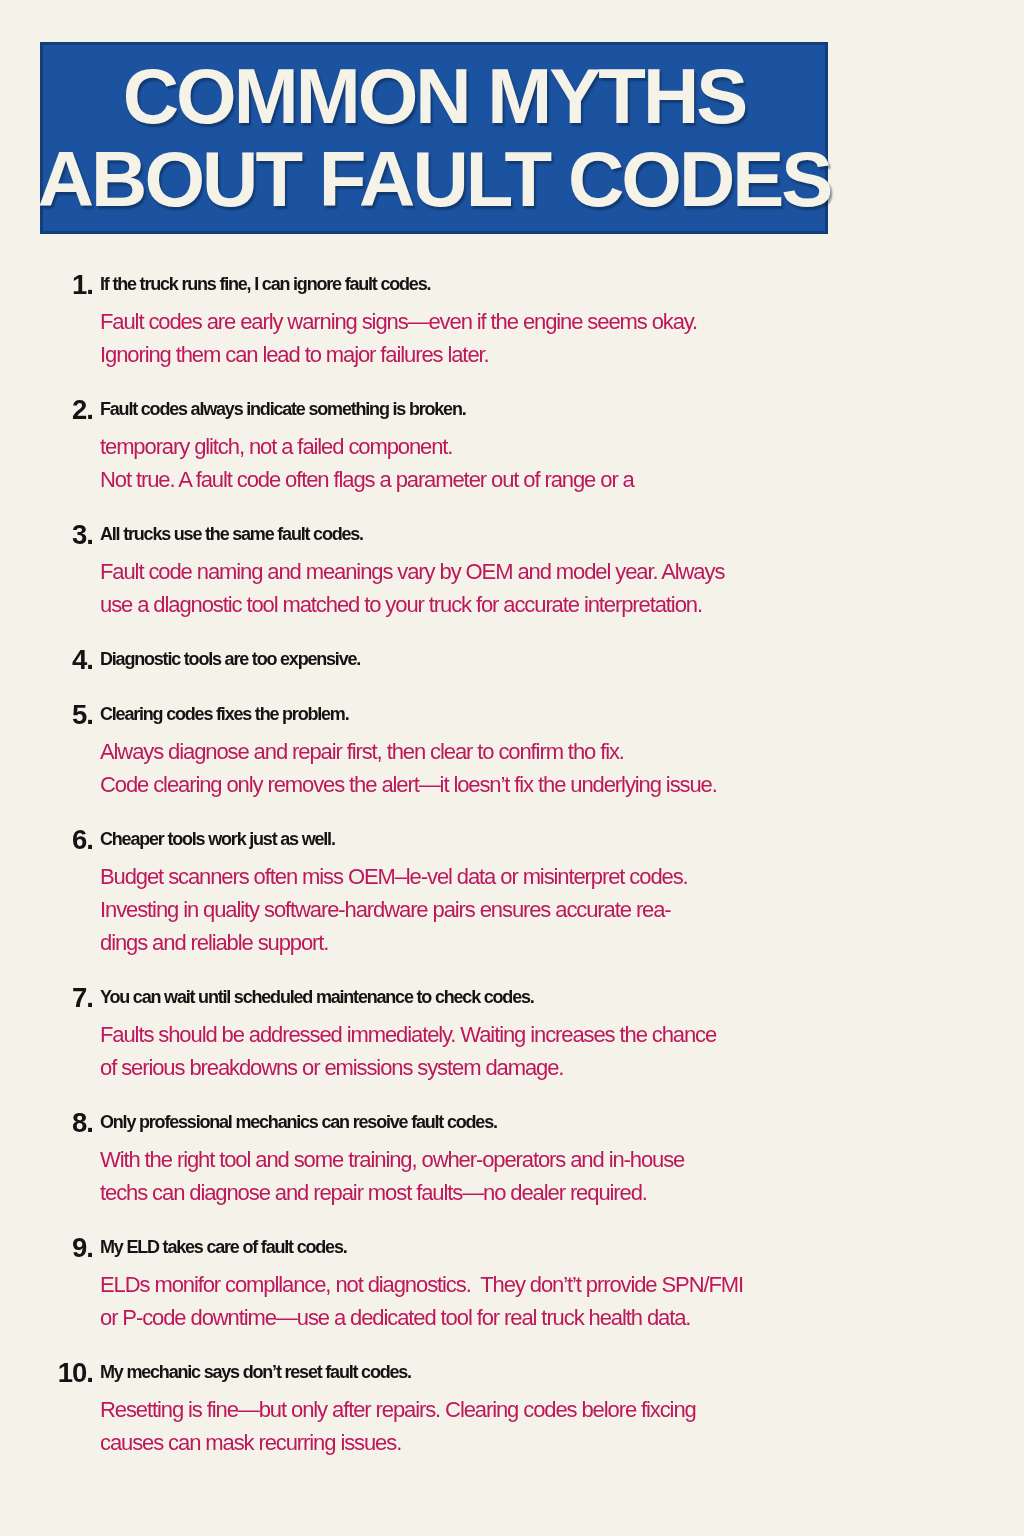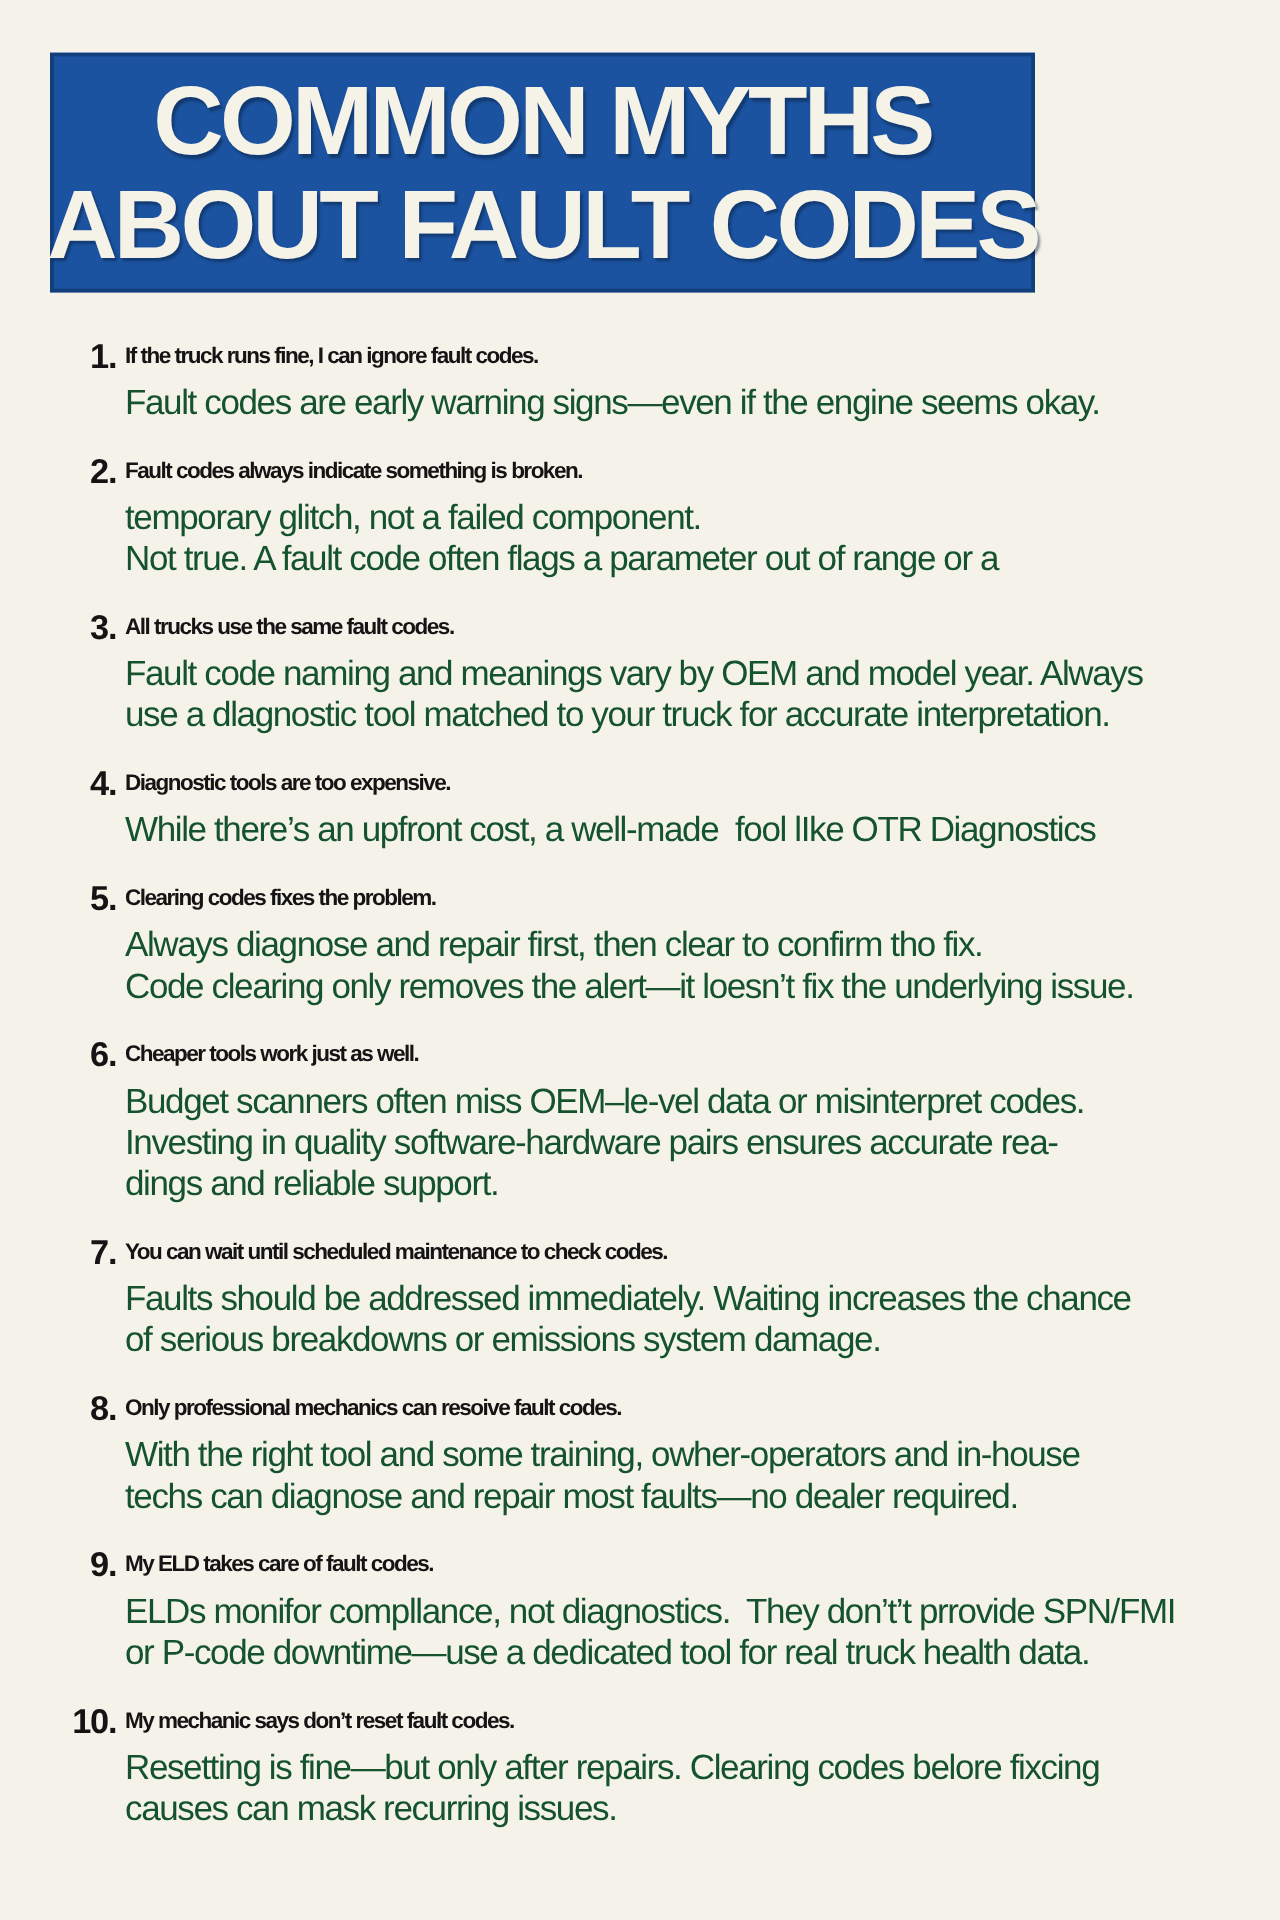--- a/index.html
+++ b/index.html
@@ -63,61 +63,61 @@
   .myth-heading {
     font-weight: bold;
     font-size: 18px;
     line-height: 33px;
     letter-spacing: -1.2px;
     color: #141414;
     margin-bottom: 4px;
     white-space: pre;
   }
   .body-line {
-    font-size: 28px;
+    font-size: 22px;
     line-height: 33px;
     letter-spacing: -1.1px;
-    color: #14532d;
+    color: #be185d;
     white-space: pre;
   }
 </style>
 </head>
 <body>
 
 <div class="header-box">
   <div class="title-line">COMMON MYTHS</div>
   <div class="title-line">ABOUT FAULT CODES</div>
 </div>
 
 <div class="content">
 
   <div class="myth">
     <div class="myth-number">1.</div>
     <div class="myth-heading">If the truck runs fine, I can ignore fault codes.</div>
     <div class="body-line">Fault codes are early warning signs—even if the engine seems okay.</div>
+    <div class="body-line">Ignoring them can lead to major failures later.</div>
   </div>
 
   <div class="myth">
     <div class="myth-number">2.</div>
     <div class="myth-heading">Fault codes always indicate something is broken.</div>
     <div class="body-line">temporary glitch, not a failed component.</div>
     <div class="body-line">Not true. A fault code often flags a parameter out of range or a</div>
   </div>
 
   <div class="myth">
     <div class="myth-number">3.</div>
     <div class="myth-heading">All trucks use the same fault codes.</div>
     <div class="body-line">Fault code naming and meanings vary by OEM and model year. Always</div>
     <div class="body-line">use a dlagnostic tool matched to your truck for accurate interpretation.</div>
   </div>
 
   <div class="myth">
     <div class="myth-number">4.</div>
     <div class="myth-heading">Diagnostic tools are too expensive.</div>
-    <div class="body-line">While there’s an upfront cost, a well-made  fool lIke OTR Diagnostics</div>
   </div>
 
   <div class="myth">
     <div class="myth-number">5.</div>
     <div class="myth-heading">Clearing codes fixes the problem.</div>
     <div class="body-line">Always diagnose and repair first, then clear to confirm tho fix.</div>
     <div class="body-line">Code clearing only removes the alert—it loesn’t fix the underlying issue.</div>
   </div>
 
   <div class="myth">

